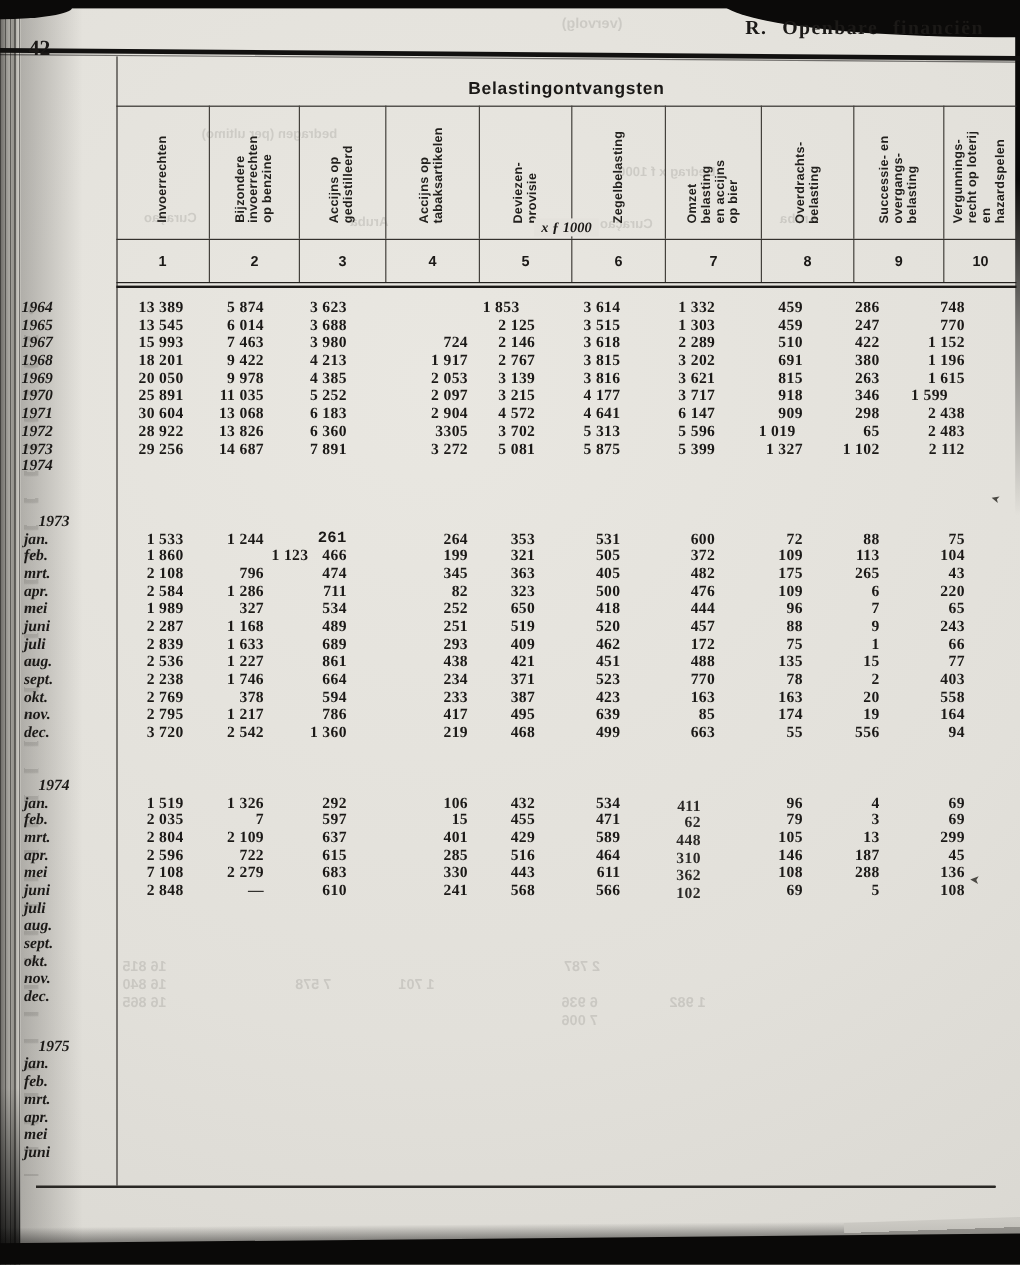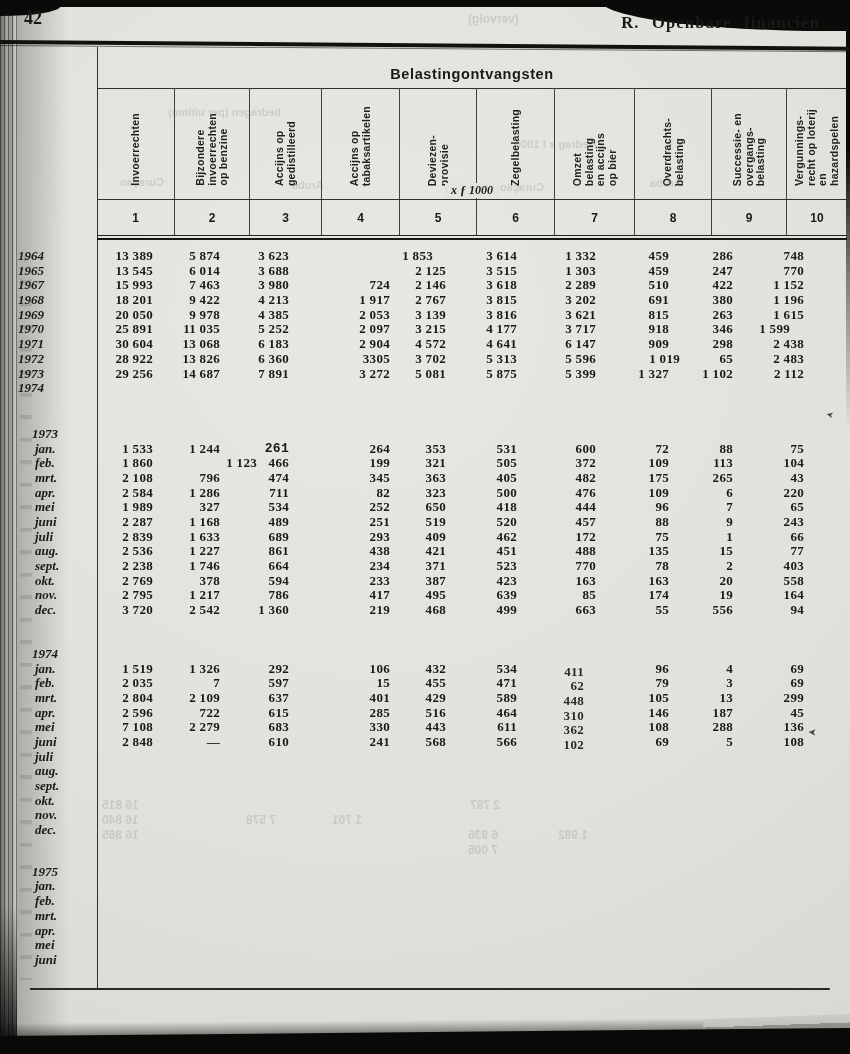--- a/index.html
+++ b/index.html
@@ -25,21 +25,21 @@
   .bottom-black{position:absolute;left:-6px;bottom:-8px;width:866px;height:30px;background:#0a0908;
     transform:rotate(-.55deg);}
   .bottom-shadow{position:absolute;left:0;bottom:18px;width:850px;height:16px;
     background:linear-gradient(180deg, rgba(10,9,8,0), rgba(10,9,8,.55));transform:rotate(-.4deg);}
   .corner-steps{position:absolute;right:-4px;bottom:14px;width:150px;height:26px;
     background:linear-gradient(180deg,#c9c7c1 0 32%,#8f8d88 32% 58%,#555350 58% 78%,#0a0908 78%);
     transform:rotate(-2deg);transform-origin:right bottom;opacity:.85;}
   .bleed-strip{position:absolute;left:20px;top:250px;width:12px;height:730px;opacity:.5;
     background:repeating-radial-gradient(ellipse 4px 6px at 6px 8px, rgba(70,68,64,.35) 0 2px, rgba(0,0,0,0) 3px 15px);}
   
-  .pageno{position:absolute;left:24px;top:8px;font-weight:bold;font-size:18px;z-index:5;}
+  .pageno{position:absolute;left:24px;top:30px;font-weight:bold;font-size:18px;z-index:5;}
   .running-head{position:absolute;right:30px;top:13px;font-weight:bold;font-size:16.5px;
     letter-spacing:1.2px;word-spacing:7px;}
   .rule-top{position:absolute;left:0;top:40px;width:854px;height:3.5px;background:#121110;
     transform:rotate(.45deg);transform-origin:left center;}
   .rule-top-echo{position:absolute;left:0;top:45px;width:854px;height:1px;background:rgba(18,17,16,.55);
     transform:rotate(.42deg);transform-origin:left center;}
   
   .lnv-left{position:absolute;left:97px;top:47px;width:1.4px;height:941px;background:#34312d;}
   .ln-title{position:absolute;left:97px;top:88px;width:750px;height:1.2px;background:#34312d;}
   .ln-nums{position:absolute;left:97px;top:199px;width:750px;height:1.2px;background:#34312d;}
@@ -63,21 +63,21 @@
   .ncell{box-sizing:border-box;border-right:1px solid #44413c;display:flex;align-items:center;
     justify-content:center;font-family:"Liberation Sans",sans-serif;font-weight:bold;font-size:12px;}
   .ncell:last-child{border-right:none;}
   
   .data-area{position:absolute;left:14px;top:243px;width:833px;}
   .sec{position:relative;}
   .row{position:relative;height:14.7px;line-height:14.7px;}
   .rlabel{font-style:italic;font-weight:bold;font-size:13px;}
   .rlabel.yr{padding-left:4px;}
   .rlabel.hd{padding-left:18px;}
-  .rlabel.mo{padding-left:21px;}
+  .rlabel.mo{padding-left:6px;}
   .val{position:absolute;top:0;white-space:nowrap;font-weight:bold;font-size:13px;letter-spacing:.3px;}
   .val.shift{transform:translate(-12px,2.5px);opacity:.92;}
   
   .bleed{position:absolute;transform:scaleX(-1);opacity:.15;color:#45433f;
     font-family:"Liberation Sans",sans-serif;font-weight:bold;filter:blur(.4px);white-space:nowrap;}
   .mark{position:absolute;color:#26241f;opacity:.8;font-family:"DejaVu Sans",sans-serif;}
 </style>
 </head>
 <body>
 
@@ -259,21 +259,21 @@
         </div>
         <div class="row">
           <div class="rlabel yr">1972</div>
           <span class="val" style="right: 694px;">28 922</span>
           <span class="val" style="right: 627px;">13 826</span>
           <span class="val" style="right: 558px;">6 360</span>
           <span class="val" style="right: 457px;">3305</span>
           <span class="val" style="right: 401px;">3 702</span>
           <span class="val" style="right: 330px;">5 313</span>
           <span class="val" style="right: 251px;">5 596</span>
-          <span class="val" style="right: 167px; text-align: center;">1 019</span>
+          <span class="val" style="right: 184px; text-align: center;">1 019</span>
           <span class="val" style="right: 114px;">65</span>
           <span class="val" style="right: 43px;">2 483</span>
         </div>
         <div class="row">
           <div class="rlabel yr">1973</div>
           <span class="val" style="right: 694px;">29 256</span>
           <span class="val" style="right: 627px;">14 687</span>
           <span class="val" style="right: 558px;">7 891</span>
           <span class="val" style="right: 457px;">3 272</span>
           <span class="val" style="right: 401px;">5 081</span>

